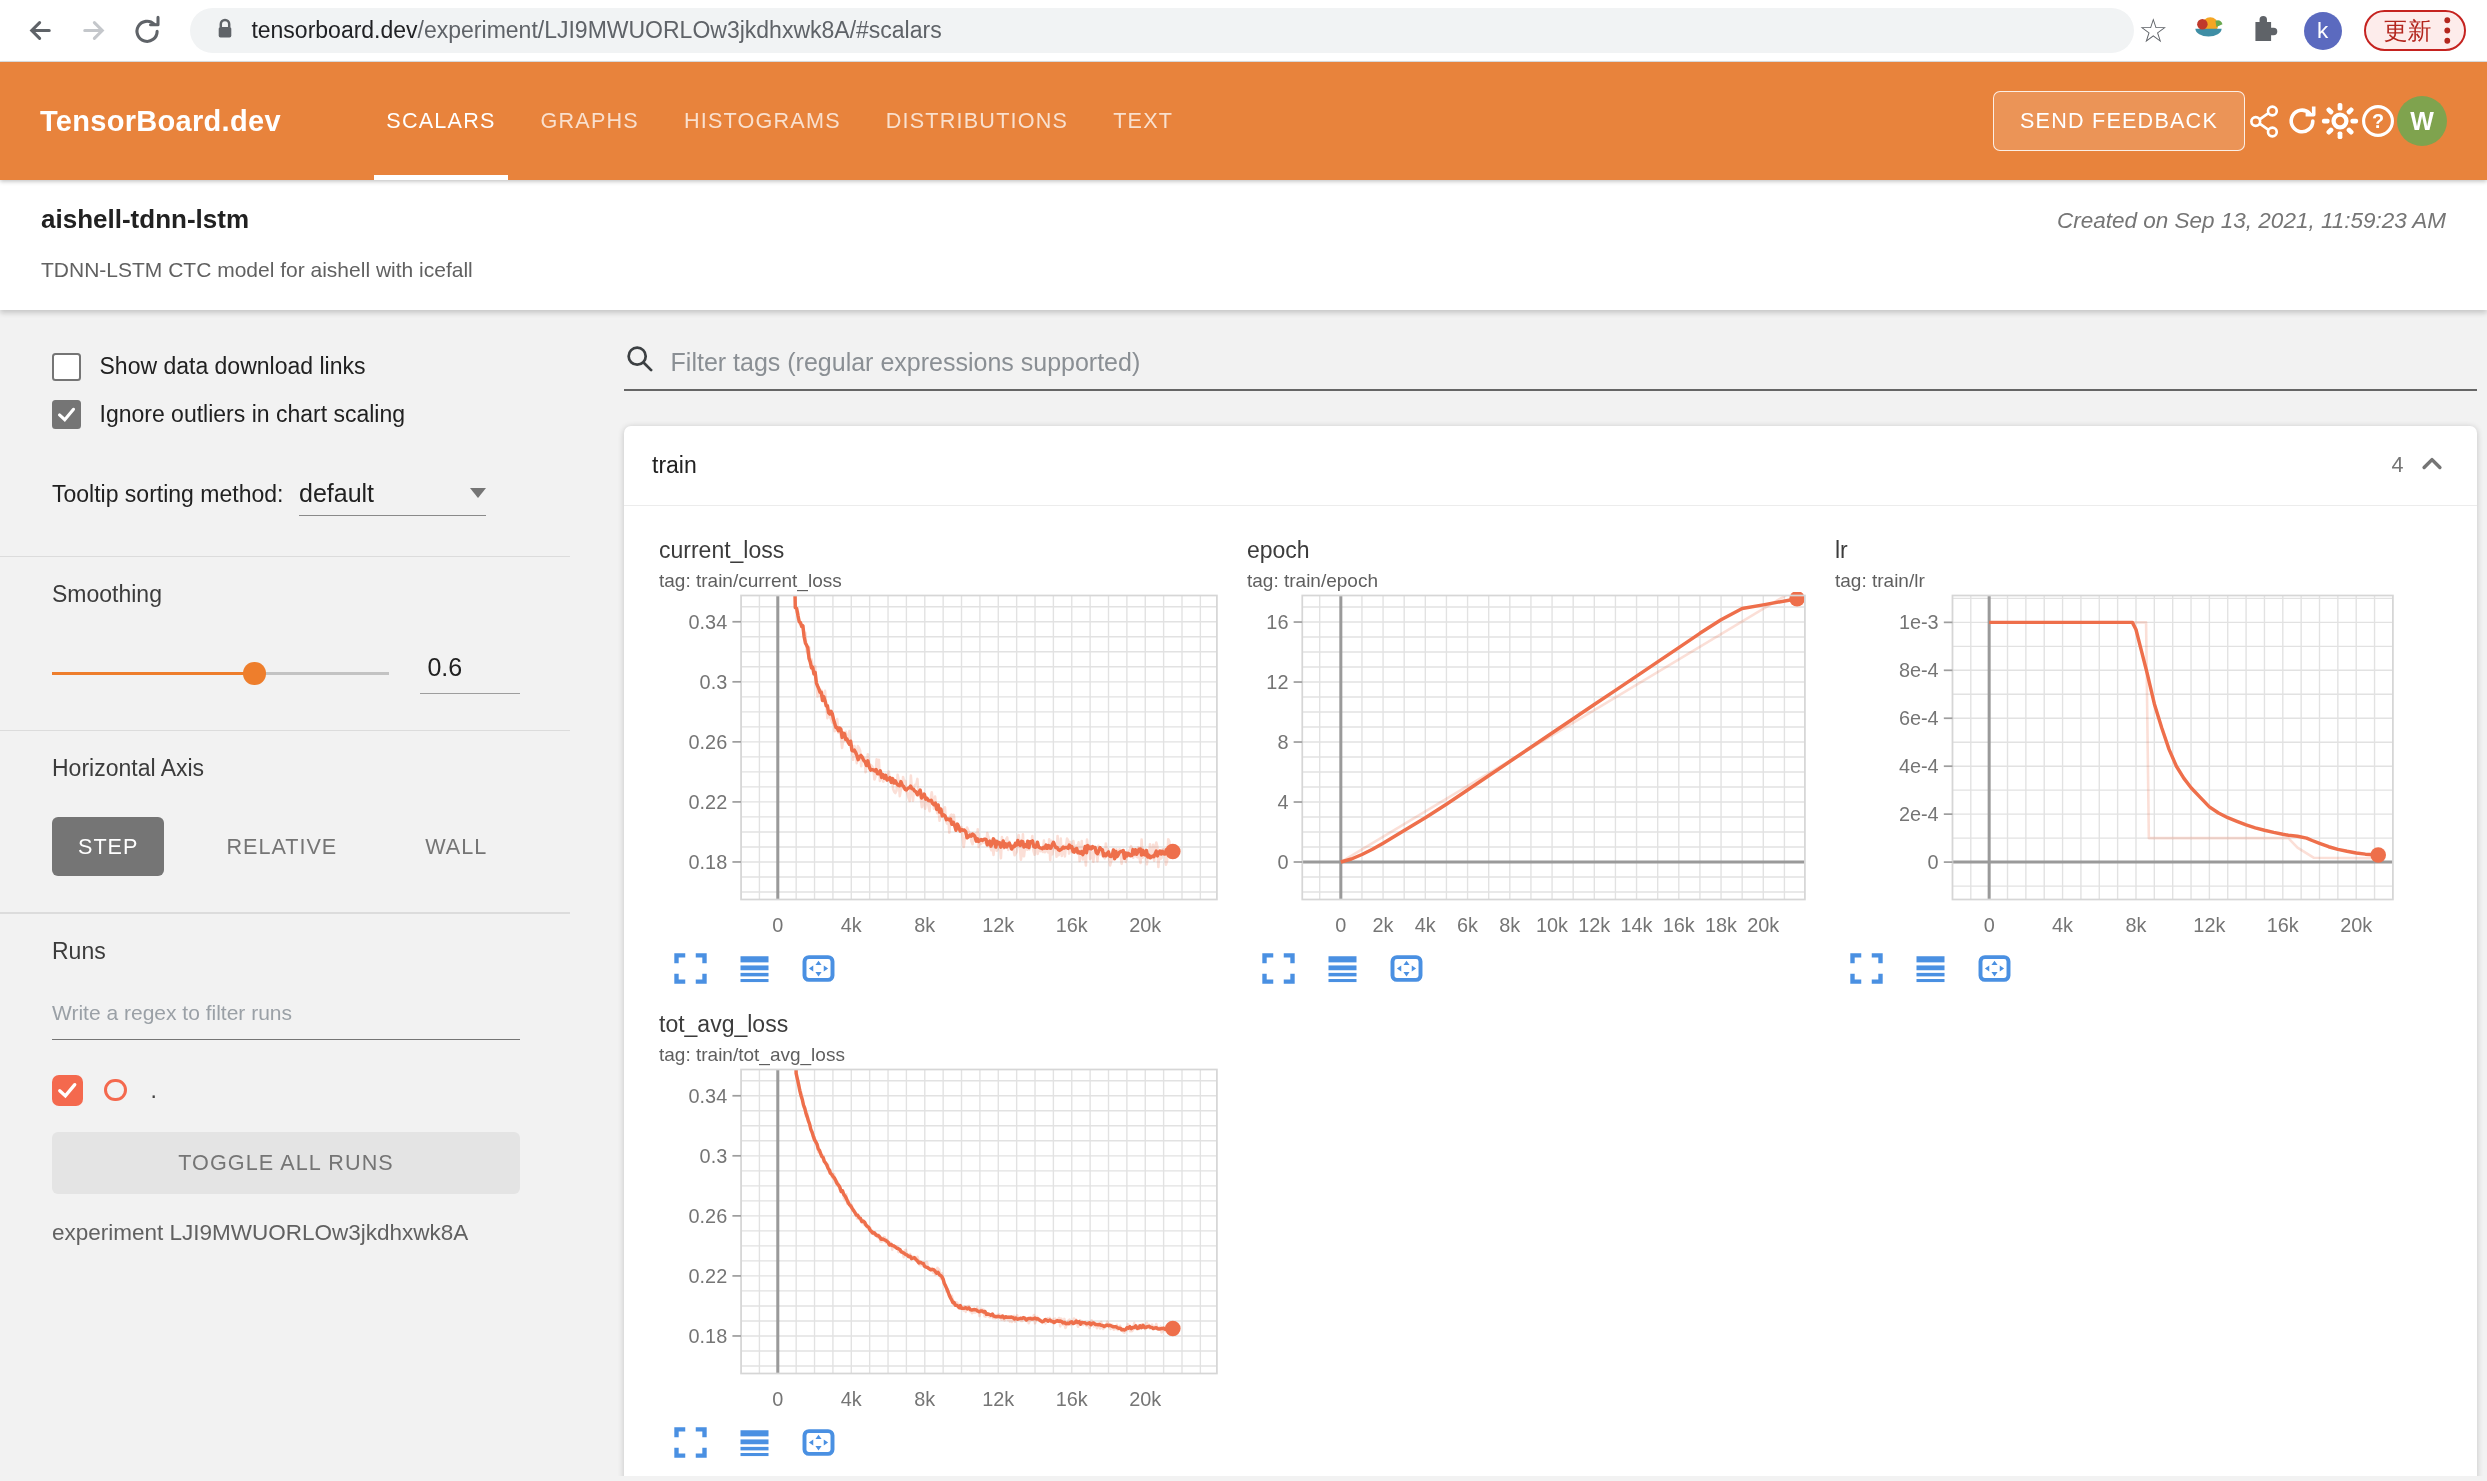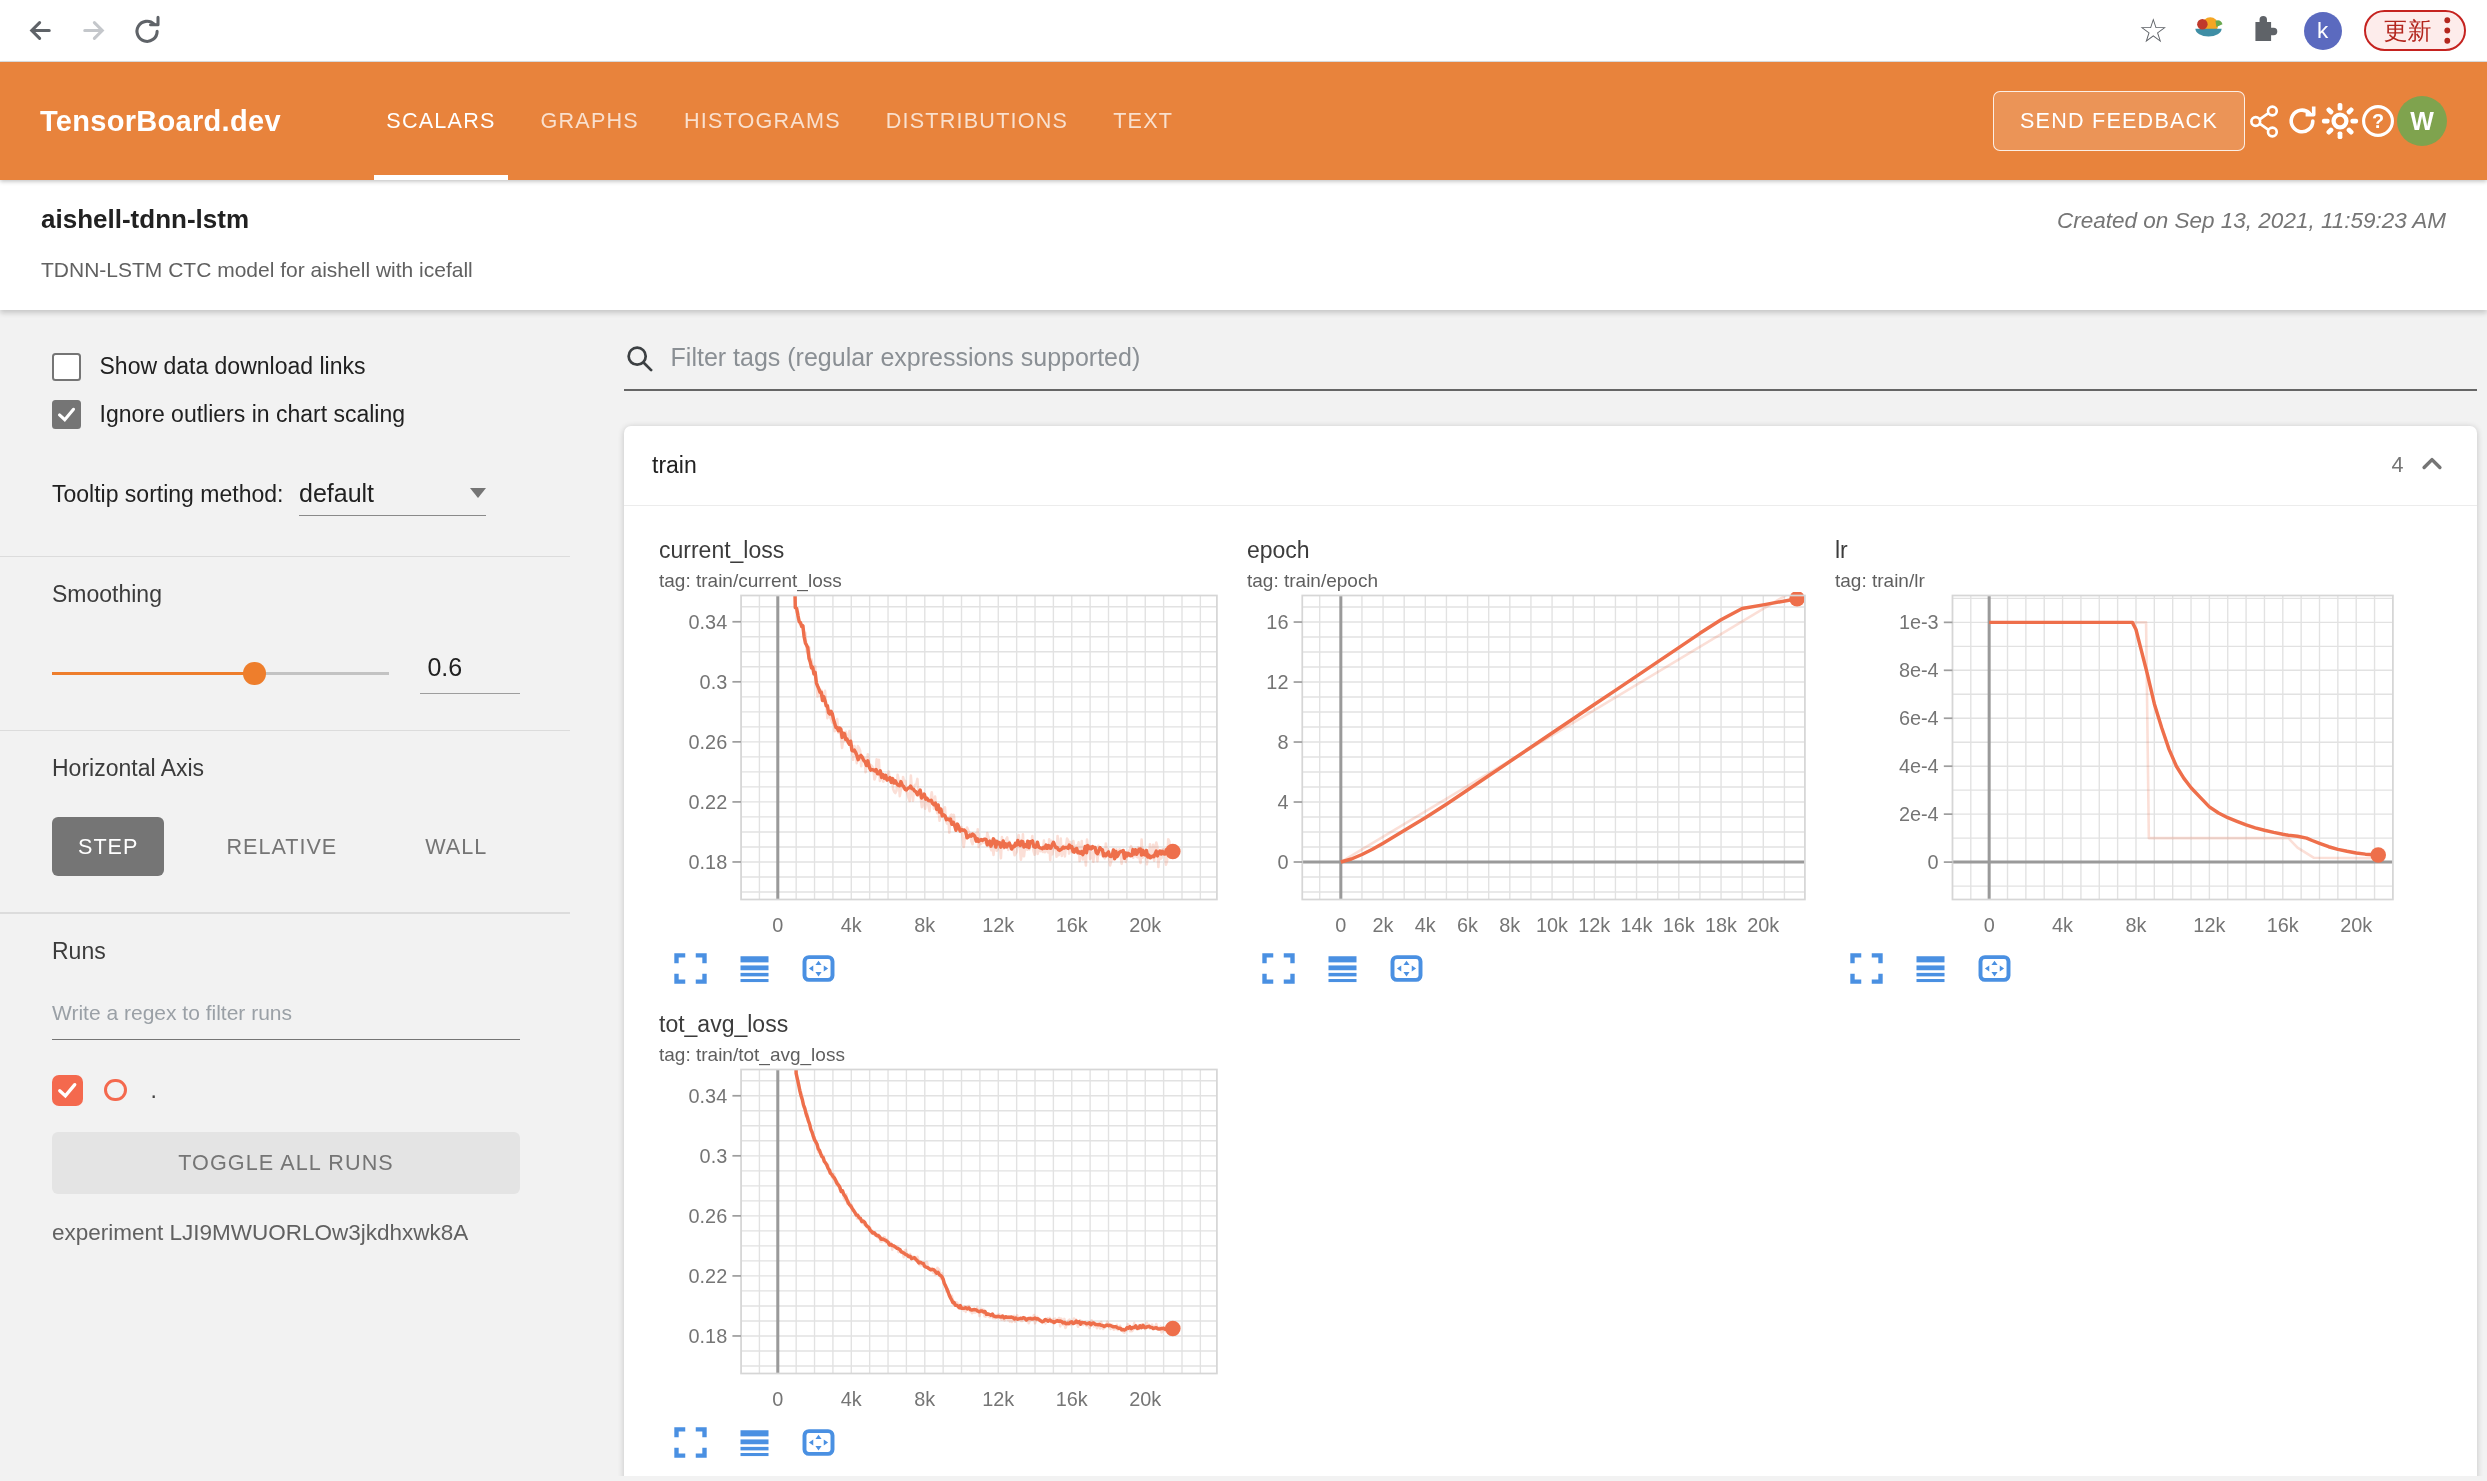--- a/index.html
+++ b/index.html
@@ -64,21 +64,21 @@
   .regex-input { margin-top:36px; width:100%; border:none; outline:none; background:transparent; font-size:21px; color:#212121; border-bottom:1.7px solid #757575; padding-bottom:14px; font-family:"Liberation Sans",sans-serif; }
   .regex-input::placeholder { color:#9aa0a6; }
   .run-row { display:flex; align-items:center; margin-top:35px; }
   .run-chk { width:31px; height:31px; border-radius:7px; background:#f4694e; display:flex; align-items:center; justify-content:center; cursor:pointer; }
   .run-circle { width:22.5px; height:22.5px; border-radius:50%; border:3.5px solid #f4694e; margin-left:21px; }
   .run-name { font-size:23px; color:#424242; margin-left:24px; }
   .toggle-btn { margin-top:26px; width:100%; background:#e4e4e4; border:none; border-radius:6px; padding:18px 0; font-size:21.6px; letter-spacing:1.1px; color:#757575; text-align:center; cursor:pointer; font-family:"Liberation Sans",sans-serif; }
   .exp-id { margin-top:26px; font-size:22.5px; color:#616161; }
 
   .main { flex:1; padding:33px 10.4px 0 54px; }
-  .search-row { display:flex; align-items:flex-start; border-bottom:2.6px solid #666; padding-bottom:12px; }
+  .search-row { display:flex; align-items:flex-end; border-bottom:2.6px solid #666; padding-bottom:12px; }
   .search-input { flex:1; border:none; outline:none; background:transparent; font-size:25px; color:#212121; margin-left:15.6px; font-family:"Liberation Sans",sans-serif; }
   .search-input::placeholder { color:#8a8f94; }
   .card { margin-top:35px; background:#fff; border-radius:7px 7px 0 0; box-shadow:0 1.7px 6px rgba(0,0,0,.2); height:1089px; overflow:hidden; }
   .card-header { height:80px; display:flex; align-items:center; padding:0 31px 0 28px; border-bottom:1.7px solid #ececec; }
   .group-name { font-size:23px; color:#212121; }
   .group-right { margin-left:auto; display:flex; align-items:center; gap:14px; }
   .group-count { font-size:21.6px; color:#757575; }
   .charts { padding:31px 0 0 35px; display:flex; flex-wrap:wrap; column-gap:7px; row-gap:22.5px; }
   .chart { width:581px; }
   .c-title { font-size:23px; color:#3c3c3c; }
@@ -99,20 +99,29 @@
   <div class="nav-ico">
     <svg width="35" height="35" viewBox="0 0 40 40">
         <path d="M10 20 H28 M21 11 L30 20 L21 29" stroke="#c4c7cb" stroke-width="3.5" fill="none" stroke-linecap="round"></path>
       </svg>
   </div>
   <div class="nav-ico">
     <svg width="35" height="35" viewBox="0 0 40 40">
         <path d="M31 21 a11.5 11.5 0 1 1 -3.4 -8.2" stroke="#5f6368" stroke-width="3.5" fill="none" stroke-linecap="round"></path>
         <path d="M32 5 v8.5 h-8.5" stroke="#5f6368" stroke-width="3.5" fill="none" stroke-linecap="round" stroke-linejoin="round"></path>
       </svg>
+  </div>
+  <div class="omnibox">
+    <span>
+      <svg width="28" height="28" viewBox="0 0 40 40">
+          <rect x="11" y="17" width="18" height="15" rx="2.5" fill="#5f6368"></rect>
+          <path d="M14 17 v-4 a6 6 0 0 1 12 0 v4" stroke="#5f6368" stroke-width="3.5" fill="none"></path>
+        </svg>
+    </span>
+    <span class="url"><span>tensorboard.dev</span><span class="path">/experiment/LJI9MWUORLOw3jkdhxwk8A/#scalars</span></span>
   </div>
   <div class="tb-right">
     <span class="star">☆</span>
     <span>
       <svg width="35" height="35" viewBox="0 0 40 40">
           <circle cx="22" cy="15" r="9" fill="#f5a623"></circle>
           <path d="M28 10 q6 -2 8 4 l-7 3 z" fill="#6aa84f"></path>
           <path d="M5 19 a15 9 0 0 0 30 0 z" fill="#3e8ea5"></path>
           <circle cx="13" cy="14" r="6" fill="#c0392b"></circle>
         </svg>

